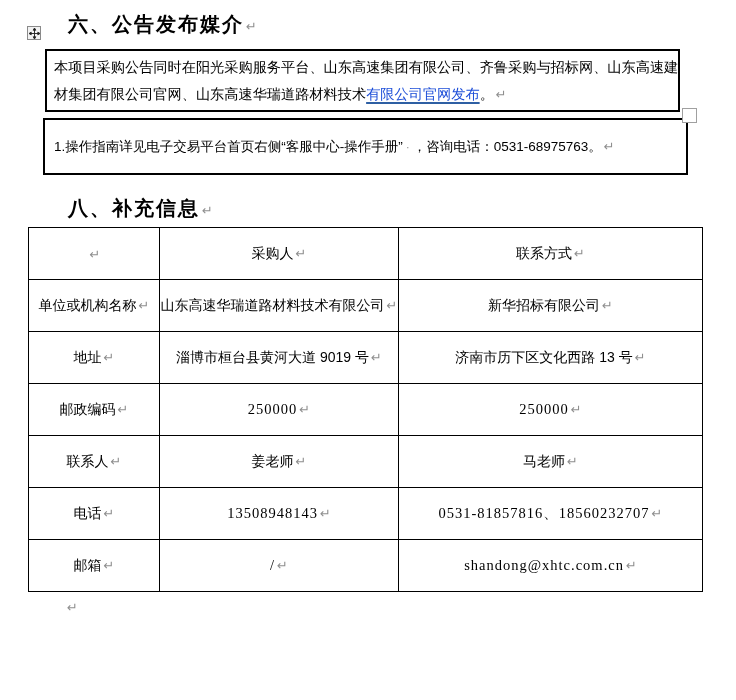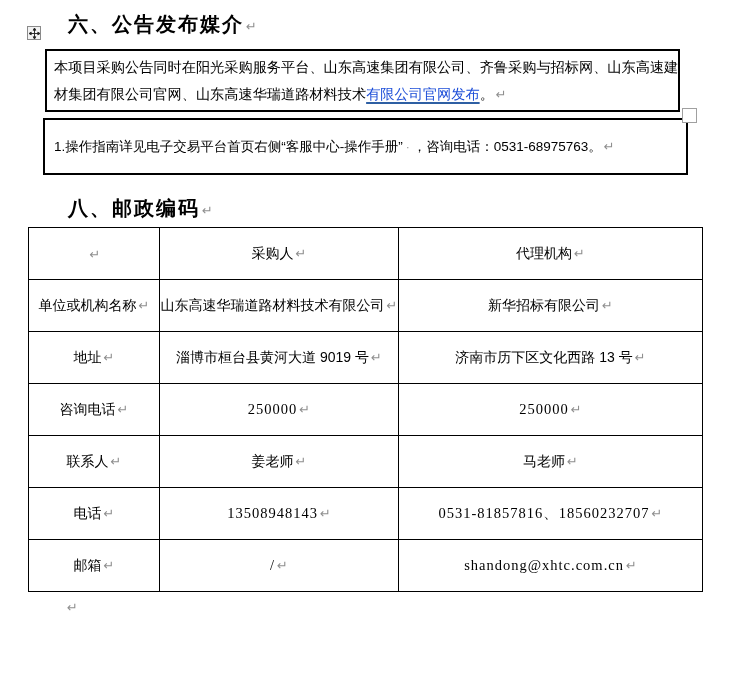--- a/index.html
+++ b/index.html
@@ -134,47 +134,47 @@
   <div class="resize-handle"></div>
 
 
   <div class="textbox box-supplement">
     <p>
       <span>1.操作指南详见电子交易平台首页右侧“客服中心-操作手册”</span><span class="space-dot">·</span><span>，咨询电话：0531-68975763。</span><span class="pilcrow">↵</span>
     </p>
   </div>
 
   <div class="sec-heading h-s8">
-    <span>八、邮政编码</span><span class="pilcrow">↵</span>
+    <span>八、补充信息</span><span class="pilcrow">↵</span>
   </div>
 
   <table class="contact">
     <colgroup>
         <col style="width:131px">
         <col style="width:239px">
         <col style="width:304px">
       </colgroup>
     <tbody>
       <tr>
         <td><span class="pilcrow">↵</span></td>
         <td><span>采购人</span><span class="pilcrow">↵</span></td>
-        <td><span>代理机构</span><span class="pilcrow">↵</span></td>
+        <td><span>联系方式</span><span class="pilcrow">↵</span></td>
       </tr>
       <tr>
         <td><span>单位或机构名称</span><span class="pilcrow">↵</span></td>
         <td><span>山东高速华瑞道路材料技术有限公司</span><span class="pilcrow">↵</span></td>
         <td><span>新华招标有限公司</span><span class="pilcrow">↵</span></td>
       </tr>
       <tr>
         <td><span>地址</span><span class="pilcrow">↵</span></td>
         <td><span>淄博市桓台县黄河大道 9019 号</span><span class="pilcrow">↵</span></td>
         <td><span>济南市历下区文化西路 13 号</span><span class="pilcrow">↵</span></td>
       </tr>
       <tr>
-        <td><span>咨询电话</span><span class="pilcrow">↵</span></td>
+        <td><span>邮政编码</span><span class="pilcrow">↵</span></td>
         <td class="latin"><span>250000</span><span class="pilcrow">↵</span></td>
         <td class="latin"><span>250000</span><span class="pilcrow">↵</span></td>
       </tr>
       <tr>
         <td><span>联系人</span><span class="pilcrow">↵</span></td>
         <td><span>姜老师</span><span class="pilcrow">↵</span></td>
         <td><span>马老师</span><span class="pilcrow">↵</span></td>
       </tr>
       <tr>
         <td><span>电话</span><span class="pilcrow">↵</span></td>

